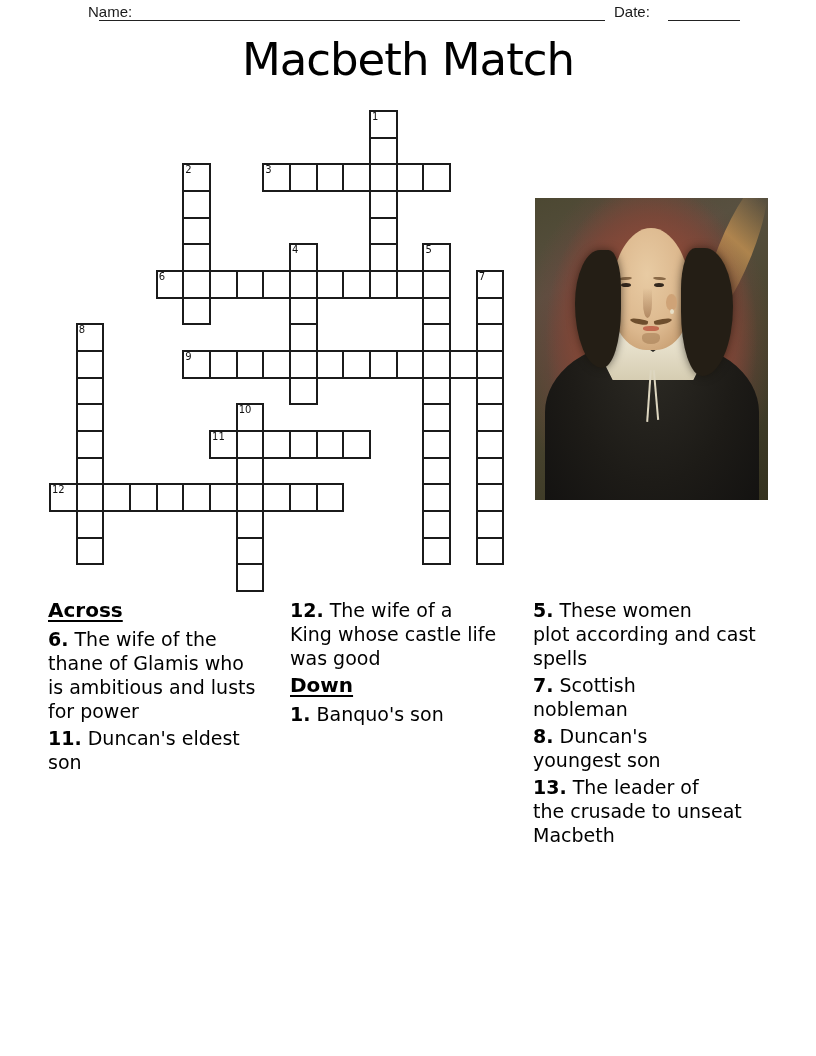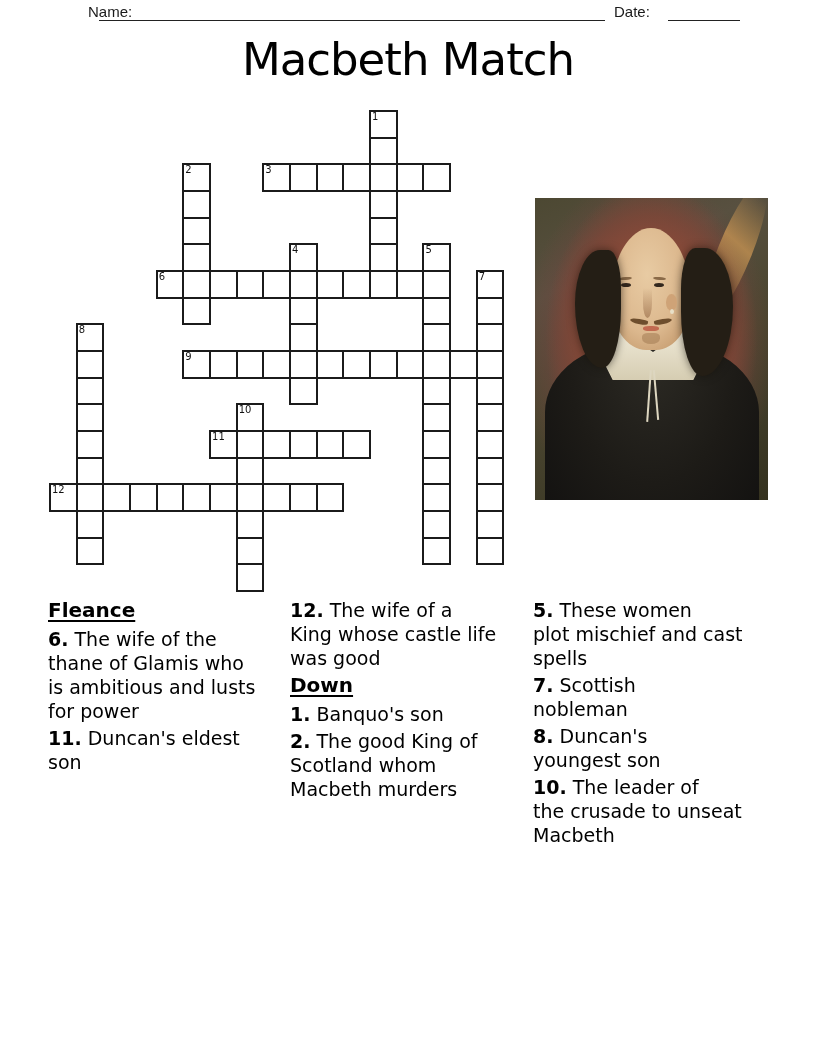--- a/index.html
+++ b/index.html
@@ -234,42 +234,39 @@
   <div class="p-mus-r"></div>
   <div class="p-mouth"></div>
   <div class="p-chinbeard"></div>
   <div class="p-hair-l"></div>
   <div class="p-hair-r"></div>
   <div class="p-ear"></div>
   <div class="p-earring"></div>
 </div>
 
 <div id="clue-col-0" class="clue-col">
-    <h2 class="clue-head">Fleance</h2>
+    <h2 class="clue-head">Across</h2>
     <p class="clue"><span class="num">6.</span> <span class="clue-text">The wife of the
 thane of Glamis who
 is ambitious and lusts
 for power</span></p>
     <p class="clue"><span class="num">11.</span> <span class="clue-text">Duncan's eldest
 son</span></p>
   </div>
 <div id="clue-col-1" class="clue-col">
     <p class="clue"><span class="num">12.</span> <span class="clue-text">The wife of a
 King whose castle life
 was good</span></p>
     <h2 class="clue-head">Down</h2>
     <p class="clue"><span class="num">1.</span> <span class="clue-text">Banquo's son</span></p>
-    <p class="clue"><span class="num">2.</span> <span class="clue-text">The good King of
-Scotland whom
-Macbeth murders</span></p>
   </div>
 <div id="clue-col-2" class="clue-col">
     <p class="clue"><span class="num">5.</span> <span class="clue-text">These women
-plot mischief and cast
+plot according and cast
 spells</span></p>
     <p class="clue"><span class="num">7.</span> <span class="clue-text">Scottish
 nobleman</span></p>
     <p class="clue"><span class="num">8.</span> <span class="clue-text">Duncan's
 youngest son</span></p>
-    <p class="clue"><span class="num">10.</span> <span class="clue-text">The leader of
+    <p class="clue"><span class="num">13.</span> <span class="clue-text">The leader of
 the crusade to unseat
 Macbeth</span></p>
   </div>
 
 </body></html>

